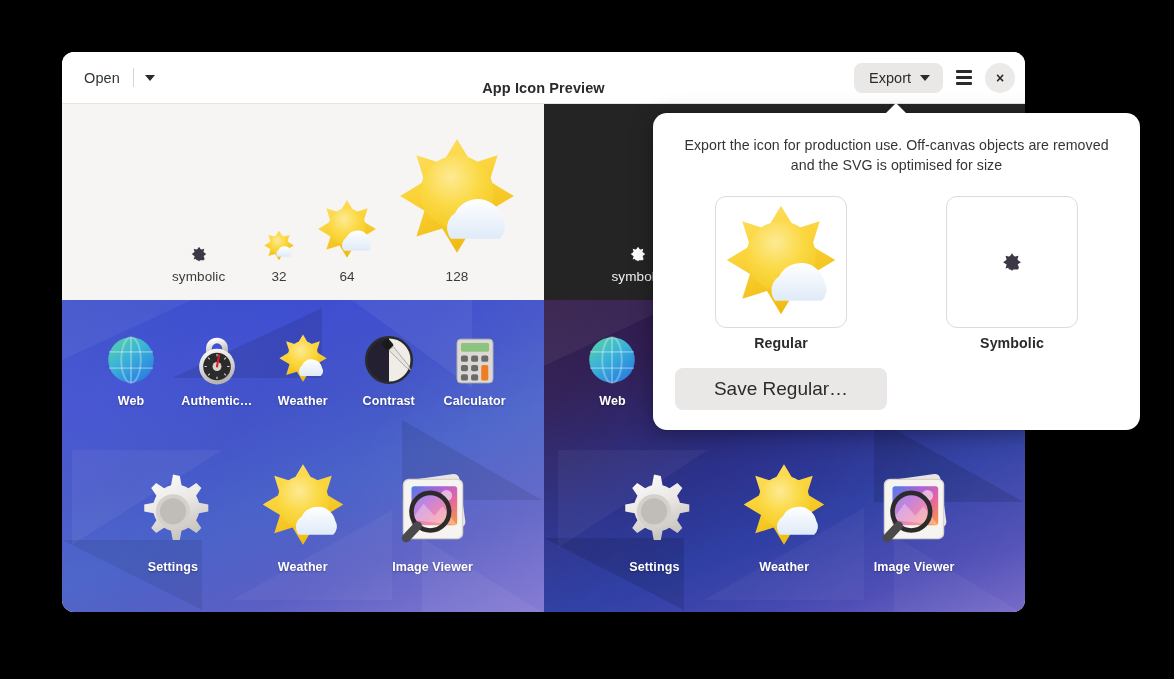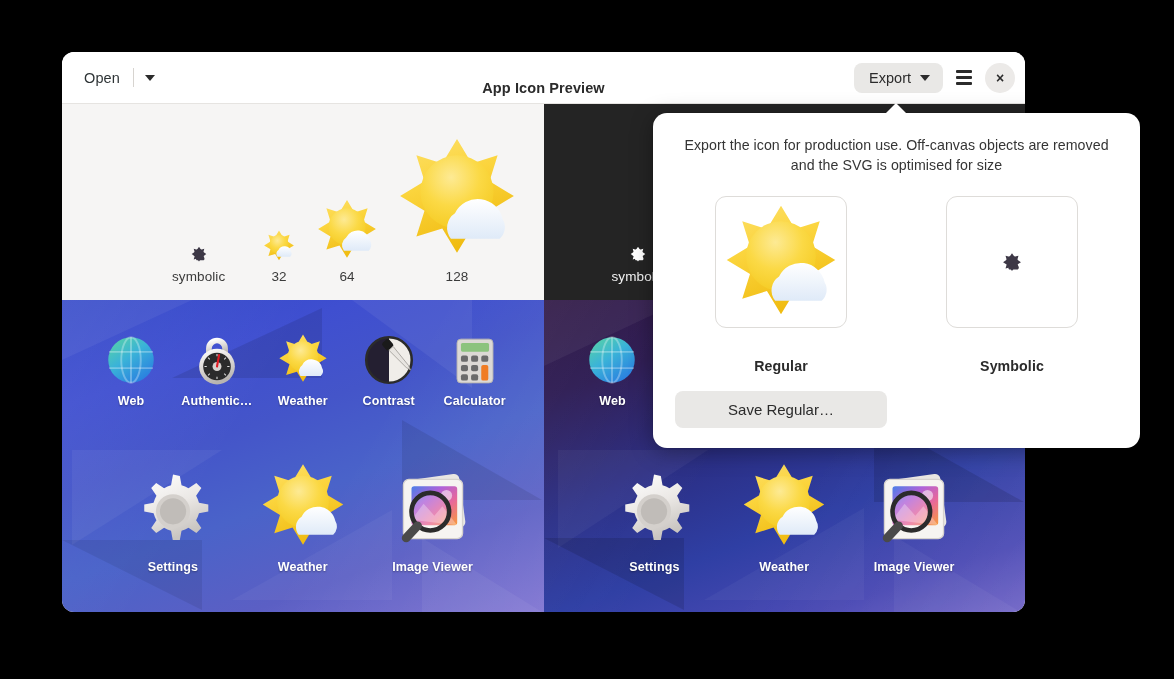--- a/index.html
+++ b/index.html
@@ -180,31 +180,31 @@
   .pop-col { flex: 1 1 0; display: flex; flex-direction: column; align-items: center; }
   .tile {
     width: 132px; height: 132px;
     border: 1px solid #dedcd9;
     border-radius: 11px;
     background: #ffffff;
     display: flex; align-items: center; justify-content: center;
     overflow: hidden;
   }
   .tile-label {
-    margin-top: 30px;
+    margin-top: 7px;
     font-size: 14.2px; font-weight: 700; color: #2b2b2b;
     letter-spacing: .1px;
   }
   .save-btn {
     margin-top: 17px;
     width: 100%;
     background: #e9e8e6;
     border: none; border-radius: 8px;
     padding: 10px 4px;
-    font-size: 15px; color: #2b2b2b; font-weight: 400;
+    font-size: 19px; color: #2b2b2b; font-weight: 400;
     cursor: default; text-align: center;
     font-family: "Liberation Sans", sans-serif;
     white-space: nowrap;
   }
 </style>
 </head>
 <body>
 
 <svg width="0" height="0" style="position:absolute" aria-hidden="true">
   <defs>

